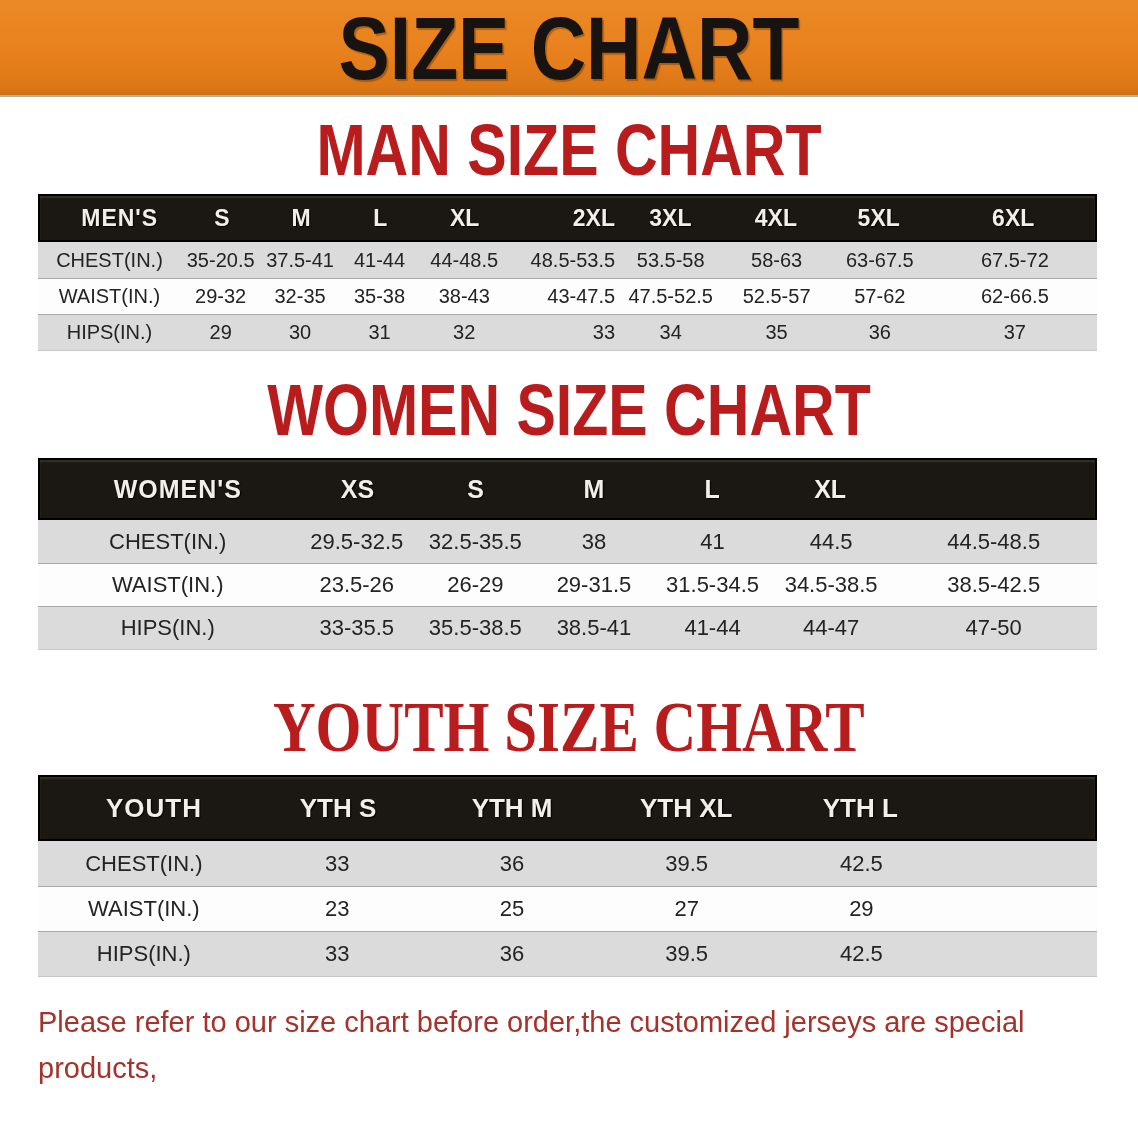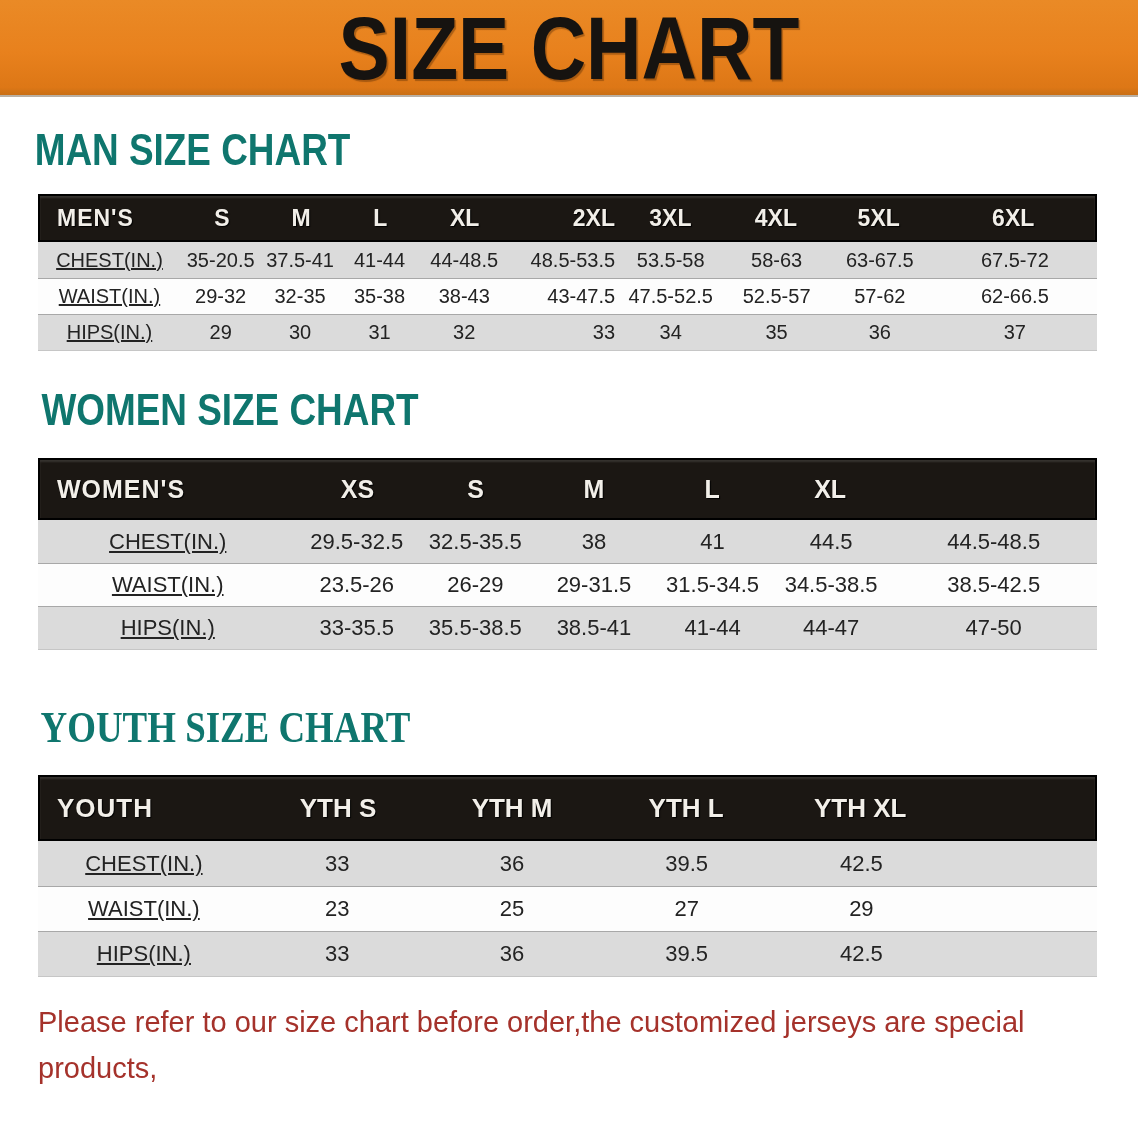--- a/index.html
+++ b/index.html
@@ -18,46 +18,46 @@
   }
   .banner-title {
     font-size:96px; font-weight:800; color:#161310;
     letter-spacing:0px; line-height:97px; white-space:nowrap;
     transform:scaleX(0.80) scaleY(0.92);
     text-shadow:2px 2px 1px rgba(60,30,0,0.35);
   }
 
   
   .section-heading {
-    text-align:left; font-weight:800; color:#0f766e;
-    font-size:45px; line-height:52px; white-space:nowrap;
+    text-align:center; font-weight:800; color:#b91c1c;
+    font-size:72px; line-height:52px; white-space:nowrap;
   }
   .section-heading > span { display:inline-block; transform:scaleX(0.82); }
   .heading-men   { margin-top:27px; }
   .heading-women { margin-top:33px; }
   .heading-youth { margin-top:51px;font-family:Liberation Serif, serif; }
 
   
   .sizetable { margin:0 41px 0 38px; border-bottom:1px solid #c6c6c6; }
   .trow { display:flex; align-items:center; width:100%; }
   .cell { text-align:center; color:#232323; white-space:nowrap; overflow:visible; }
 
   .thead {
     background:#1b1713; color:#ffffff;
     border:2px solid #000;
     box-shadow:inset 0 2px 2px rgba(255,255,255,0.12);
   }
   .thead .cell { color:#f2efe9; font-weight:600; text-shadow:1px 1px 1px #000; }
-  .thead .lbl  { text-align:left; padding-left:17px; font-weight:800; letter-spacing:1px; }
+  .thead .lbl  { text-align:center; padding-left:17px; font-weight:800; letter-spacing:1px; }
 
   .trow:not(.thead) { border-top:1px solid #a8a8a8; }
   .trow:nth-child(2) { border-top:none; }
   .sizetable .trow:nth-child(even){ background:#dbdbdb; }
   .sizetable .trow:nth-child(odd):not(.thead){ background:#fdfdfd; }
-  .rlbl { font-weight:400;text-decoration:underline; }
+  .rlbl { font-weight:400; }
 
   
   .men { margin-top:18px; }
   .men .thead { height:48px; }
   .men .thead .lbl { font-size:31px; }
   .men .thead .cell { font-size:23px; }
   .men .trow:not(.thead) { height:36px; font-size:20px; }
   .men .c0{width:13.5%;} .men .c1,.men .c2,.men .c3{width:7.5%;}
   .men .c4{width:8.5%;} .men .c5{width:10%;text-align:right;} .men .c6{width:10.5%;}
   .men .c7{width:9.5%;} .men .c8{width:10%;} .men .c9{width:15.5%;}
@@ -192,22 +192,22 @@
   </div>
 
 <div class="section-heading heading-youth">
   <span>YOUTH SIZE CHART</span>
 </div>
 <div class="sizetable youth">
     <div class="trow thead">
       <div class="cell c0 lbl">YOUTH</div>
       <div class="cell c1">YTH S</div>
       <div class="cell c2">YTH M</div>
+      <div class="cell c4">YTH XL</div>
       <div class="cell c3">YTH L</div>
-      <div class="cell c4">YTH XL</div>
       <div class="cell csp"></div>
     </div>
     <div class="trow">
       <div class="cell c0 rlbl">CHEST(IN.)</div>
       <div class="cell c1">33</div>
       <div class="cell c2">36</div>
       <div class="cell c3">39.5</div>
       <div class="cell c4">42.5</div>
       <div class="cell csp"></div>
     </div>

